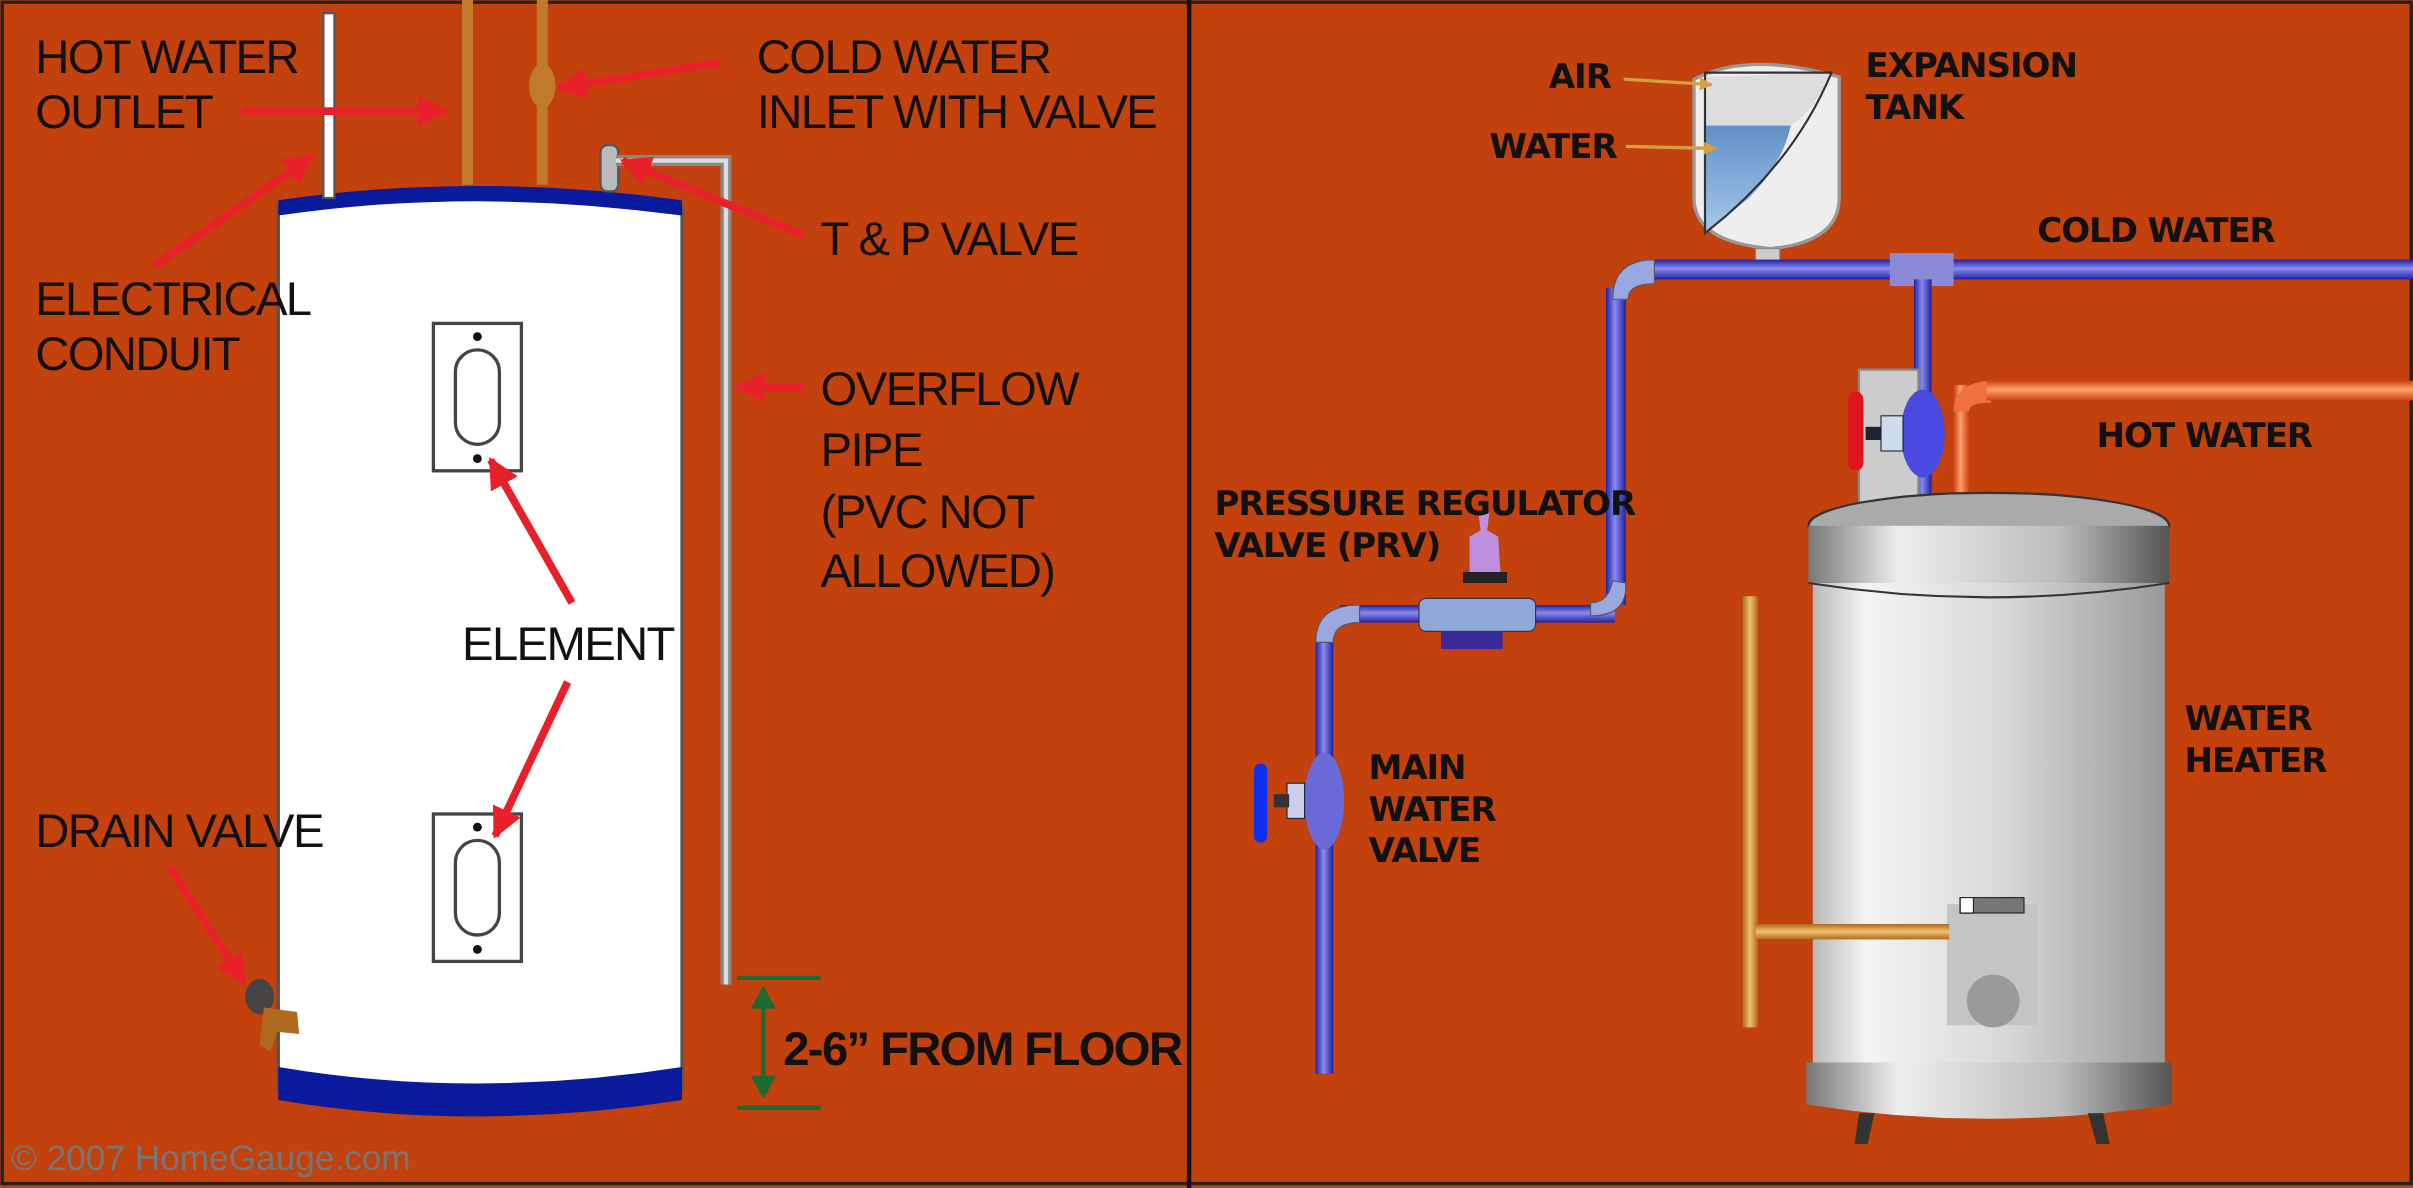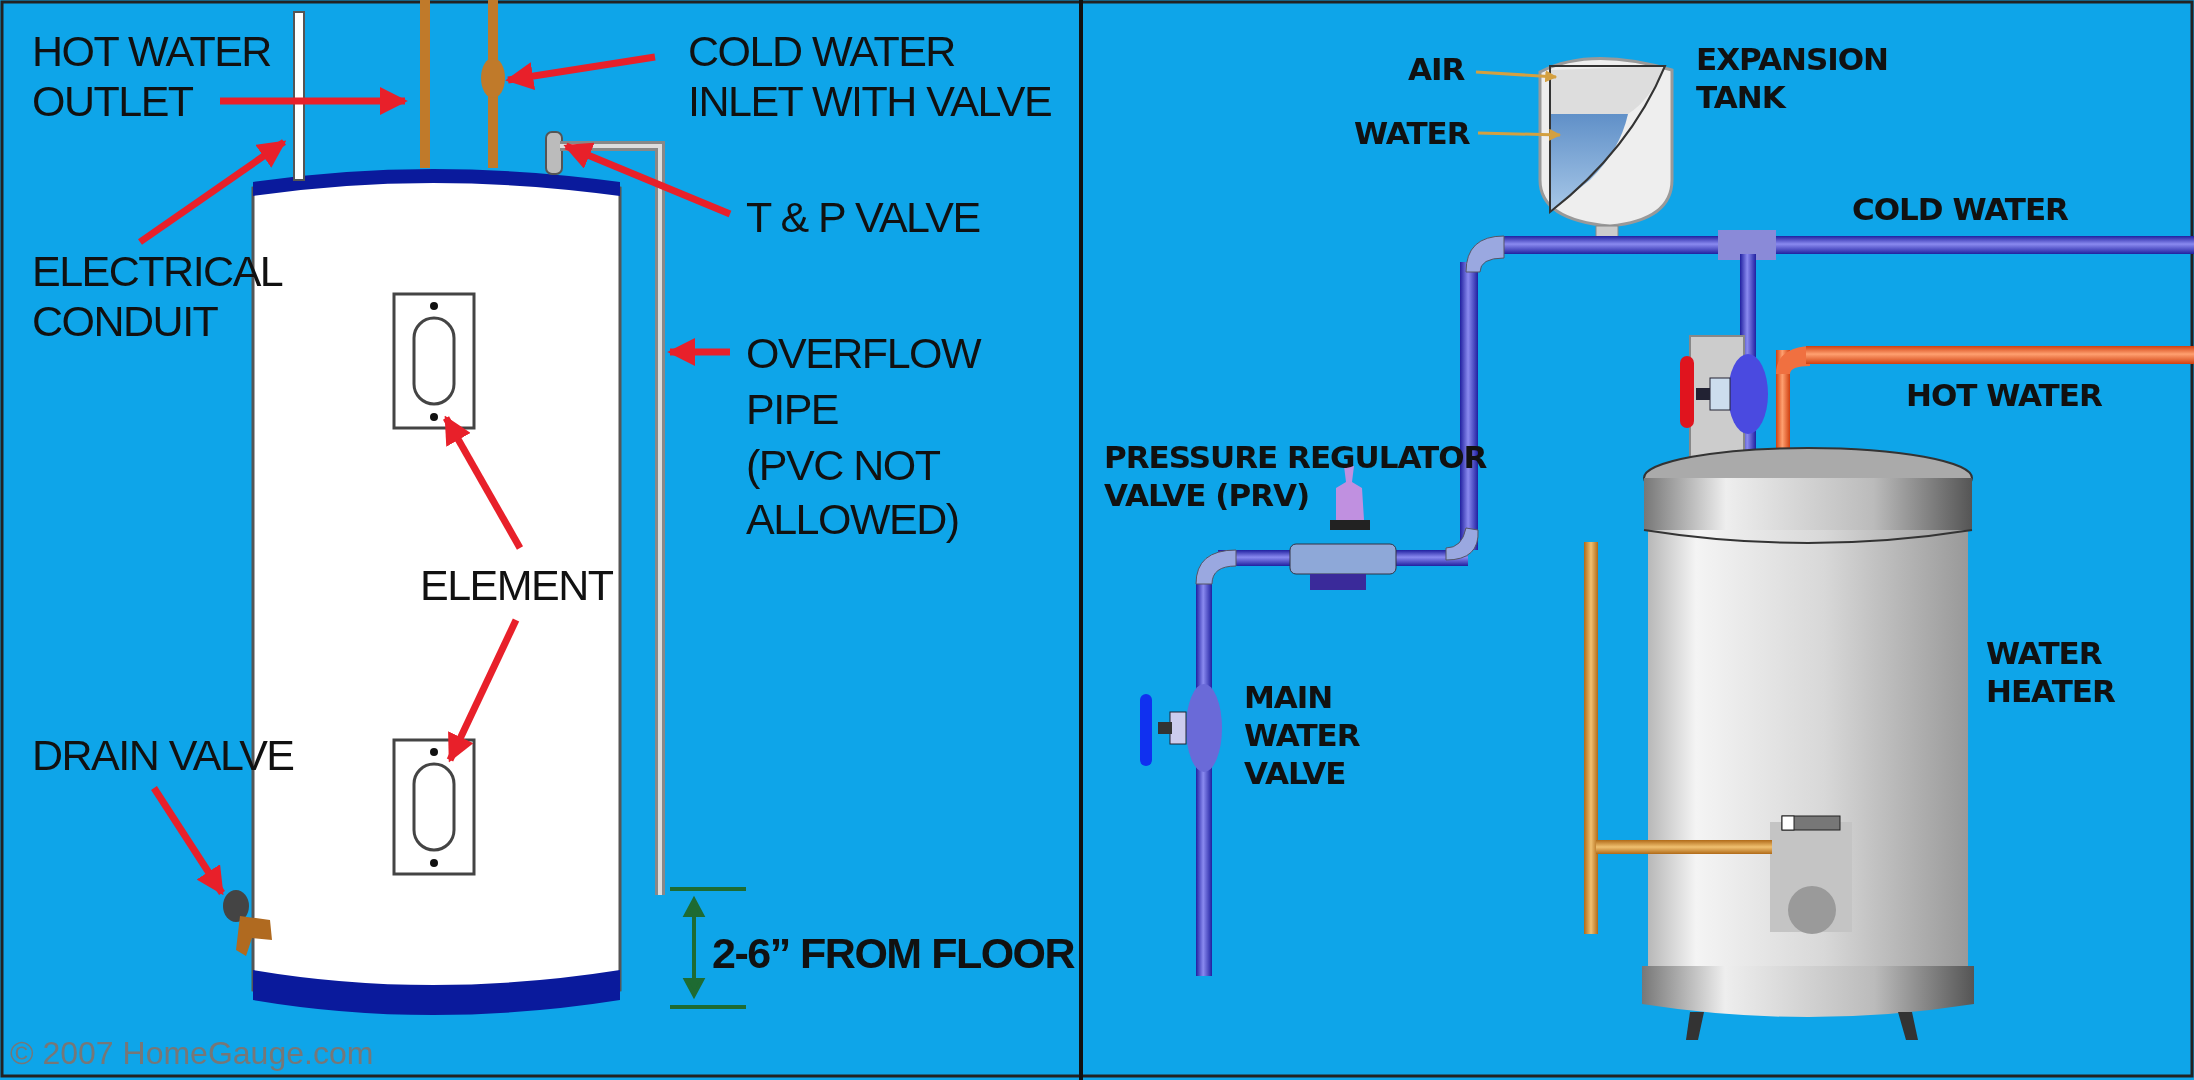--- a/index.html
+++ b/index.html
@@ -1,16 +1,16 @@
 <!DOCTYPE html>
 <html><head>
 <meta charset="utf-8">
 <style>
   html,body{margin:0;padding:0;background:#fff;}
-  #stage{position:relative;width:2194px;height:1080px;overflow:hidden;background:#0ea5e9;}
+  #stage{position:relative;width:2194px;height:1080px;overflow:hidden;background:#c2410c;}
   svg{position:absolute;left:0;top:0;}
   .lbl-left{font-family:"Liberation Sans",sans-serif;font-size:43px;fill:#111;letter-spacing:-1.5px;}
   .lbl-right{font-family:"DejaVu Sans",sans-serif;font-size:31px;fill:#111;font-weight:bold;letter-spacing:-1px;}
   .copy{font-family:"Liberation Sans",sans-serif;font-size:32px;fill:#777;}
 </style>
 </head>
 <body>
 
 <div id="stage">
 <svg width="2194" height="1080" viewBox="0 0 2194 1080">

